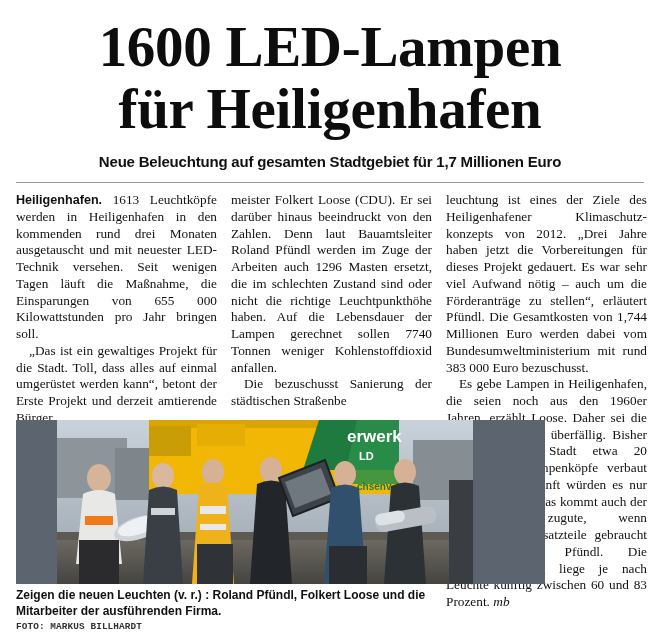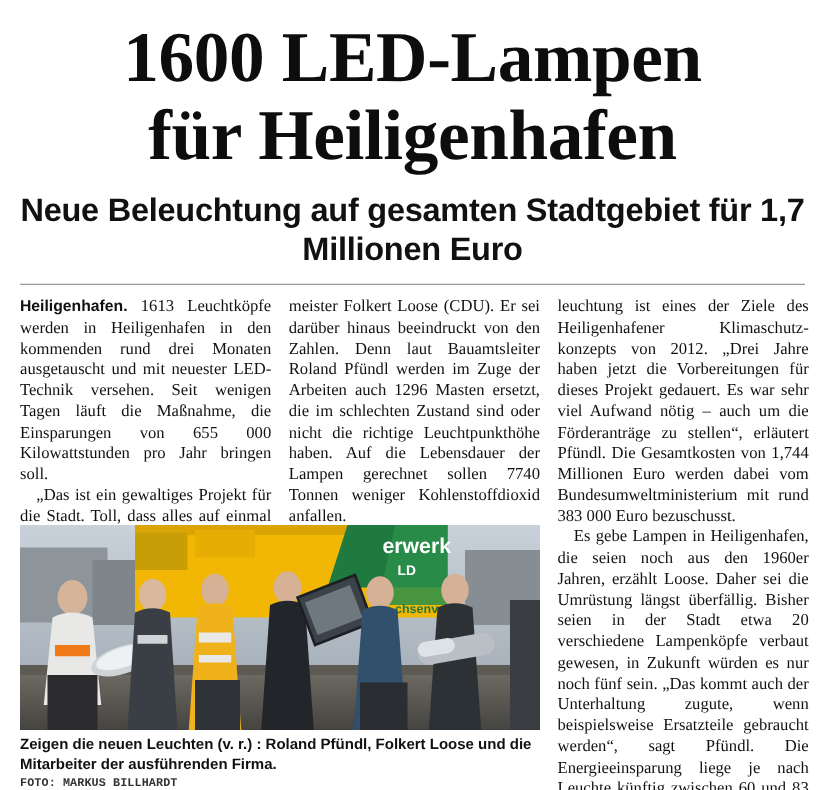--- a/index.html
+++ b/index.html
@@ -33,21 +33,21 @@
     color: #0d0d0d;
     margin: 2px 0 0 0;
   }
   .headline .hl-line {
     display: block;
   }
   .subhead {
     text-align: center;
     font-family: "Liberation Sans", sans-serif;
     font-weight: 700;
-    font-size: 26px;
+    font-size: 15px;
     letter-spacing: -0.2px;
     color: #111111;
     margin: 14px 0 0 0;
   }
   .rule {
     border: 0;
     border-top: 1px solid #9a9a9a;
     margin: 12px 0 0 0;
   }
 
@@ -84,24 +84,25 @@
   
   .photo-wrap {
     margin-top: 9px;
     width: 416px;
     position: absolute;
     left: 16px;
     bottom: 0;
   }
   .photo {
     position: relative;
-    width: 416px;
+    width: 488px;
     height: 164px;
     overflow: hidden;
     background: #5c6470;
+    padding-left: 41px;
   }
   .photo svg {
     display: block;
   }
   .caption {
     font-family: "Liberation Sans", sans-serif;
     font-weight: 700;
     font-size: 12px;
     line-height: 1.28;
     color: #111111;
@@ -136,21 +137,21 @@
 
   <h2 class="subhead">Neue Beleuchtung auf gesamten Stadtgebiet für 1,7 Millionen Euro</h2>
 
   <hr class="rule">
 
   <div class="columns">
 
     <div class="col col-left">
       <div class="text-block">
         <p><span class="lead-city">Heiligenhafen.</span> <span>1613 Leuchtköp­fe werden in Heiligenhafen in den kommenden rund drei Monaten ausgetauscht und mit neuester LED-Technik ver­sehen. Seit wenigen Tagen läuft die Maßnahme, die Einsparun­gen von 655 000 Kilowattstunden pro Jahr bringen soll.</span></p>
-        <p>„Das ist ein gewaltiges Pro­jekt für die Stadt. Toll, dass alles auf einmal umgerüstet werden kann“, liege der Erste Stadtrat und derzeit amtierende Bürger­</p>
+        <p>„Das ist ein gewaltiges Pro­jekt für die Stadt. Toll, dass alles auf einmal umgerüstet werden kann“, betont der Erste Projekt und derzeit amtierende Bürger­</p>
       </div>
     </div>
 
     <div class="col col-mid">
       <div class="text-block">
         <p>meister Folkert Loose (CDU). Er sei darüber hinaus beeindruckt von den Zahlen. Denn laut Bau­amtsleiter Roland Pfündl wer­den im Zuge der Arbeiten auch 1296 Masten ersetzt, die im schlechten Zustand sind oder nicht die richtige Leuchtpunkt­höhe haben. Auf die Lebens­dauer der Lampen gerechnet sollen 7740 Tonnen weniger Kohlenstoffdioxid anfallen.</p>
         <p>Die bezuschusst Sanierung der städtischen Straßenbe­</p>
       </div>
     </div>
 

